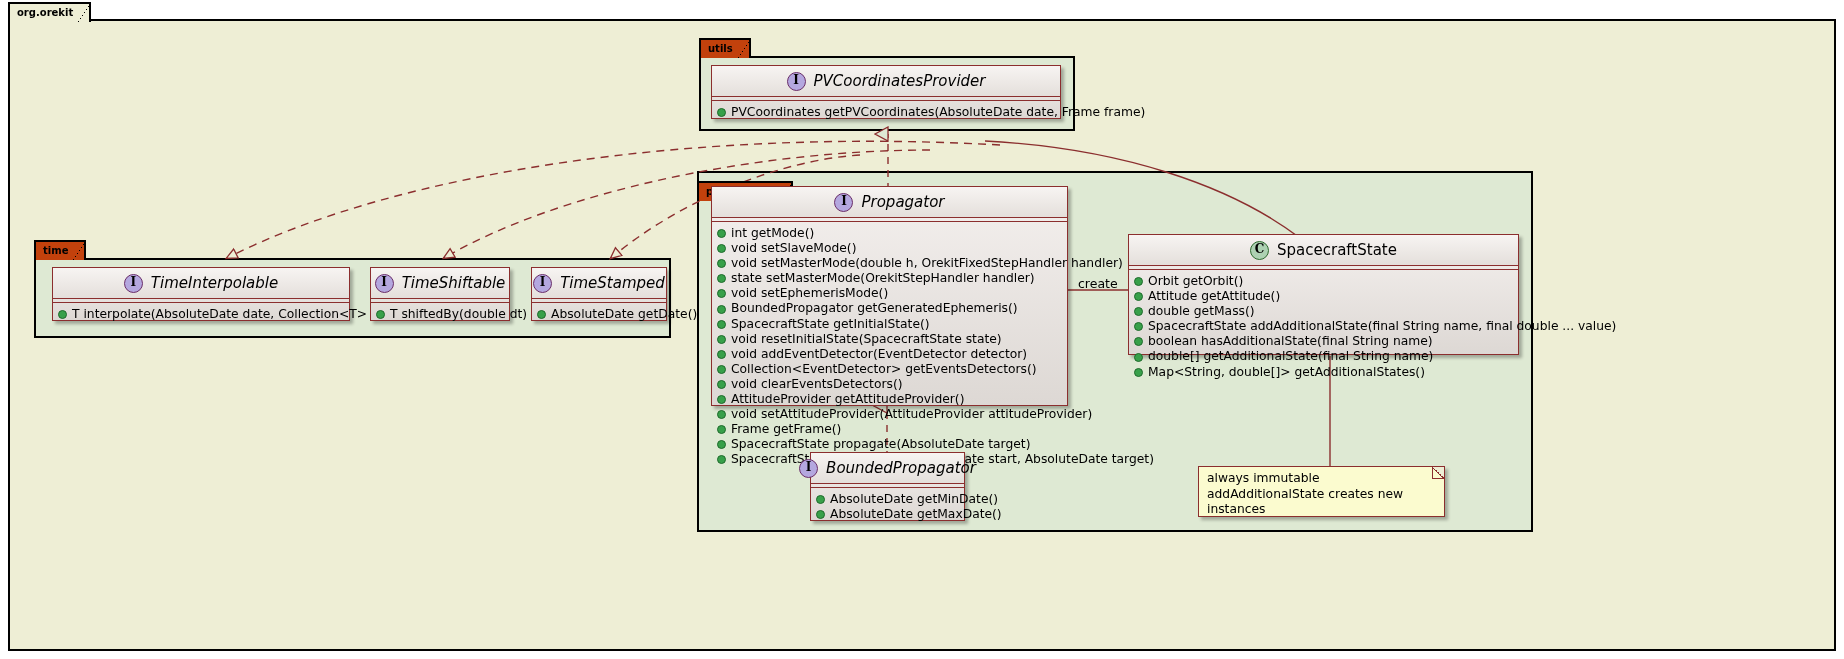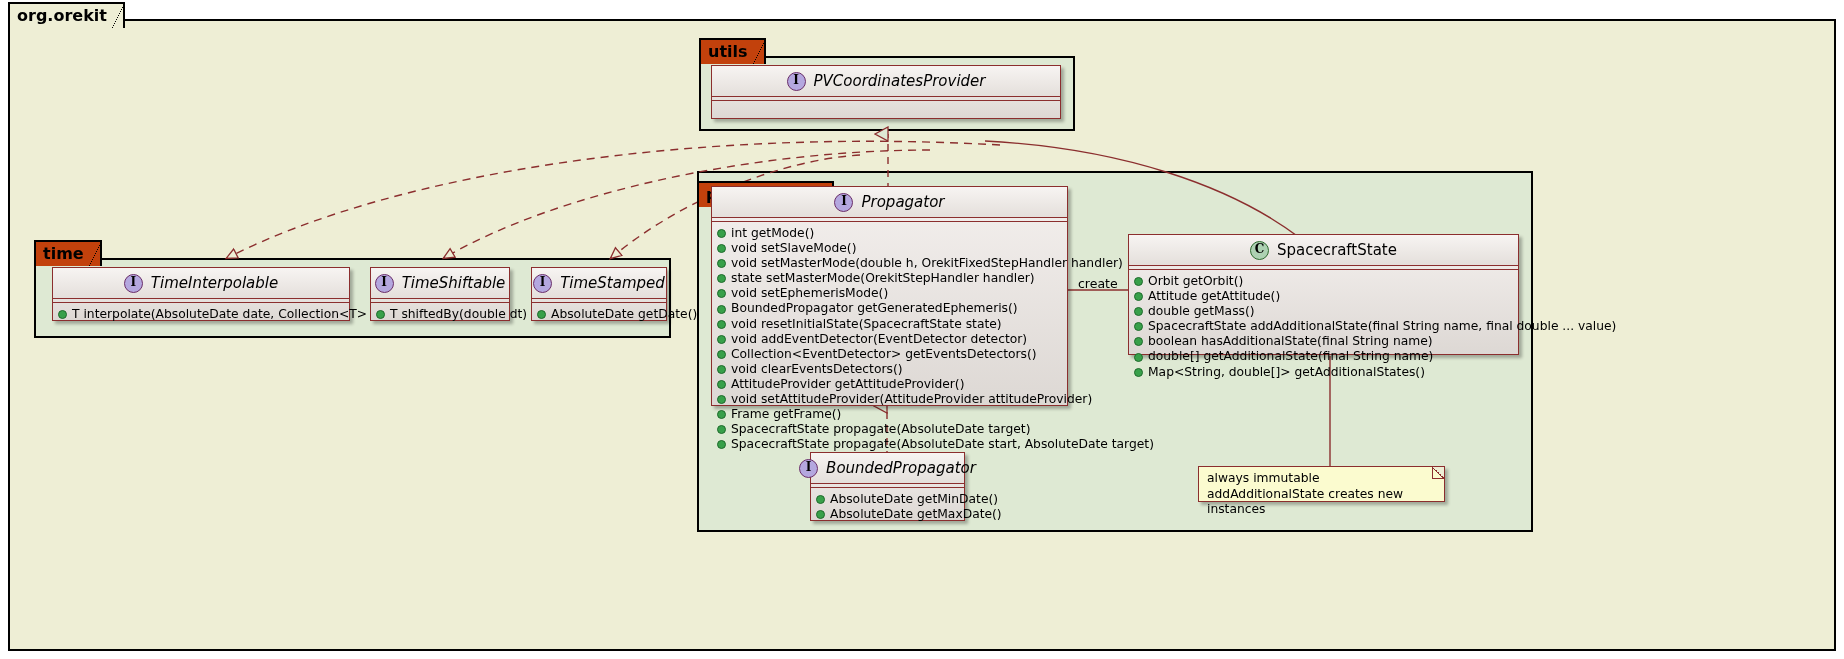--- a/index.html
+++ b/index.html
@@ -23,21 +23,21 @@
     box-sizing: border-box;
     border: 2px solid #000000;
   }
   .pkg-tab {
     position: absolute;
     box-sizing: border-box;
     border: 2px solid #000000;
     border-bottom: none;
     background: #EEEED5;
     font-weight: bold;
-    font-size: 16px;
+    font-size: 10px;
     color: #000000;
     line-height: 1;
     padding: 4px 16px 4px 7px;
     white-space: nowrap;
     z-index: 3;
   }
   .pkg-tab::after {
     content: "";
     position: absolute;
     right: -1px;
@@ -211,20 +211,26 @@
     <path d="M1330,356 L1330,466" stroke="#8B2E2E" stroke-width="1.4" fill="none"></path>
   </svg>
 
   <span class="edge-label" style="left:1078px; top:276px;text-align:right;">create</span>
 
   <div class="cls" style="left:711px; top:65px; width:350px; height:54px;">
     <div class="cls-head">
       <span class="stereo">I</span>
       <span class="cls-name iface">PVCoordinatesProvider</span>
     </div>
+    <div class="members">
+      <div class="member">
+        <span class="vis"></span>
+        <span>PVCoordinates getPVCoordinates(AbsoluteDate date, Frame frame)</span>
+      </div>
+    </div>
   </div>
 
   <div class="cls" style="left:52px; top:267px; width:298px; height:54px;">
     <div class="cls-head">
       <span class="stereo">I</span>
       <span class="cls-name iface">TimeInterpolable</span>
     </div>
     <div class="members">
       <div class="member">
         <span class="vis"></span>
@@ -284,20 +290,24 @@
       <div class="member">
           <span class="vis"></span>
           <span>void setEphemerisMode()</span>
         </div>
       <div class="member">
           <span class="vis"></span>
           <span>BoundedPropagator getGeneratedEphemeris()</span>
         </div>
       <div class="member">
           <span class="vis"></span>
+          <span>SpacecraftState getInitialState()</span>
+        </div>
+      <div class="member">
+          <span class="vis"></span>
           <span>void resetInitialState(SpacecraftState state)</span>
         </div>
       <div class="member">
           <span class="vis"></span>
           <span>void addEventDetector(EventDetector detector)</span>
         </div>
       <div class="member">
           <span class="vis"></span>
           <span>Collection&lt;EventDetector&gt; getEventsDetectors()</span>
         </div>
@@ -375,16 +385,16 @@
           <span class="vis"></span>
           <span>double[] getAdditionalState(final String name)</span>
         </div>
       <div class="member">
           <span class="vis"></span>
           <span>Map&lt;String, double[]&gt; getAdditionalStates()</span>
         </div>
     </div>
   </div>
 
-  <div class="note" style="left:1198px; top:466px; width:247px; height:36px;"><span>always immutable
+  <div class="note" style="left:1198px; top:466px; width:247px; height:51px;"><span>always immutable
 addAdditionalState creates new instances</span></div>
 
 </div>
 
 </body></html>

